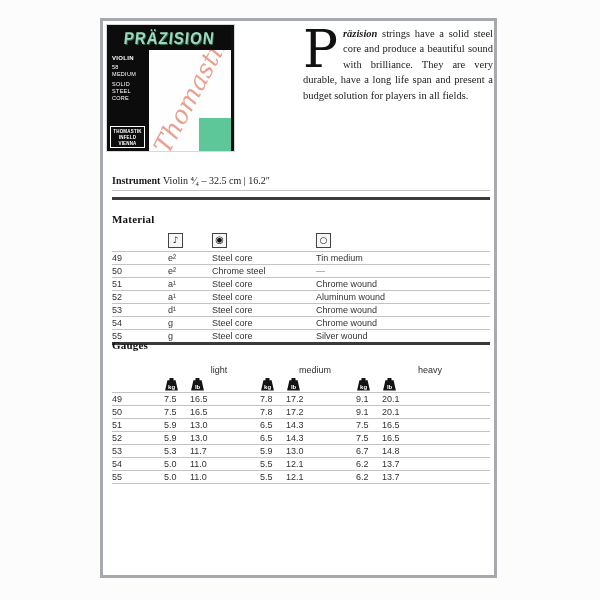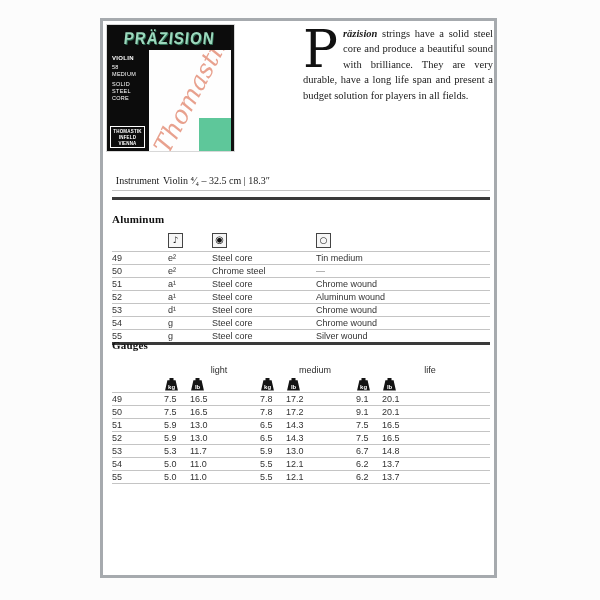--- a/index.html
+++ b/index.html
@@ -32,21 +32,21 @@
 
   
   .intro{left:200px;top:5px;width:190px;font-family:"Liberation Serif","DejaVu Serif",serif;
     font-size:10.5px;line-height:15.4px;color:#1a1a1a;text-align:justify;}
   .dropcap{float:left;font-family:"DejaVu Serif",serif;font-size:52px;line-height:42px;
     padding:2px 5px 0 0;color:#111;}
   .lead{font-weight:bold;font-style:italic;}
 
   
   .inst{left:9px;top:154px;width:378px;display:flex;font-size:10px;color:#1a1a1a;}
-  .inst .lbl{font-family:"Liberation Serif",serif;font-weight:normal;width:51px;flex:none;text-align:center;}
+  .inst .lbl{font-family:"Liberation Serif",serif;font-weight:bold;width:51px;flex:none;}
   .inst .val{font-family:"Liberation Serif","DejaVu Serif",serif;}
   .rule-light{left:9px;top:169px;width:378px;height:1px;background:#c4c4c4;}
   .rule-dark{left:9px;top:176px;width:378px;height:3px;background:#3a3a3a;}
 
   
   .shead{font-family:"Liberation Serif",serif;font-weight:bold;font-size:11px;color:#111;letter-spacing:.2px;}
   .h-material{left:9px;top:192px;}
   .h-gauges{left:9px;top:318px;}
 
   
@@ -101,26 +101,26 @@
       </div>
     </div>
   </div>
 
   <div class="abs intro">
     <span class="dropcap">P</span><span class="lead">räzision</span><span> strings have a solid steel core and produce a beautiful sound with brilliance. They are very durable, have a long life span and present a budget solution for players in all fields.</span>
   </div>
 
   <div class="abs inst">
     <span class="lbl">Instrument</span>
-    <span class="val">Violin ⁴⁄₄ – 32.5 cm | 18.3″</span>
+    <span class="val">Violin ⁴⁄₄ – 32.5 cm | 16.2″</span>
   </div>
   <div class="abs rule-light"></div>
   <div class="abs rule-dark"></div>
 
-  <div class="abs shead h-material">Aluminum</div>
+  <div class="abs shead h-material">Material</div>
 
   <table class="abs t-material">
     <colgroup>
         <col style="width:56px">
         <col style="width:35px">
         <col style="width:104px">
         <col style="width:183px">
       </colgroup>
     <thead>
       <tr class="icons">
@@ -186,21 +186,21 @@
       <col style="width:26px">
         <col style="width:70px">
         <col style="width:26px">
         <col style="width:108px">
     </colgroup>
     <thead>
       <tr class="grp">
         <td></td>
         <td colspan="2">light</td>
         <td colspan="2">medium</td>
-        <td colspan="2">life</td>
+        <td colspan="2">heavy</td>
       </tr>
       <tr class="units">
         <td></td>
         <td><svg class="wicon" width="15" height="13" viewBox="0 0 15 13">
               <path d="M5.5 0 h4 v2.6 h-4 z M3.4 2.2 h8.2 l2.3 10.3 h-12.8 z" fill="#141414"></path>
               <text x="7.6" y="10.6" font-size="6" font-weight="bold" fill="#ffffff" text-anchor="middle" font-family="Liberation Sans, sans-serif">kg</text>
             </svg></td>
         <td><svg class="wicon" width="15" height="13" viewBox="0 0 15 13">
               <path d="M5.5 0 h4 v2.6 h-4 z M3.4 2.2 h8.2 l2.3 10.3 h-12.8 z" fill="#141414"></path>
               <text x="7.6" y="10.6" font-size="6" font-weight="bold" fill="#ffffff" text-anchor="middle" font-family="Liberation Sans, sans-serif">lb</text>

